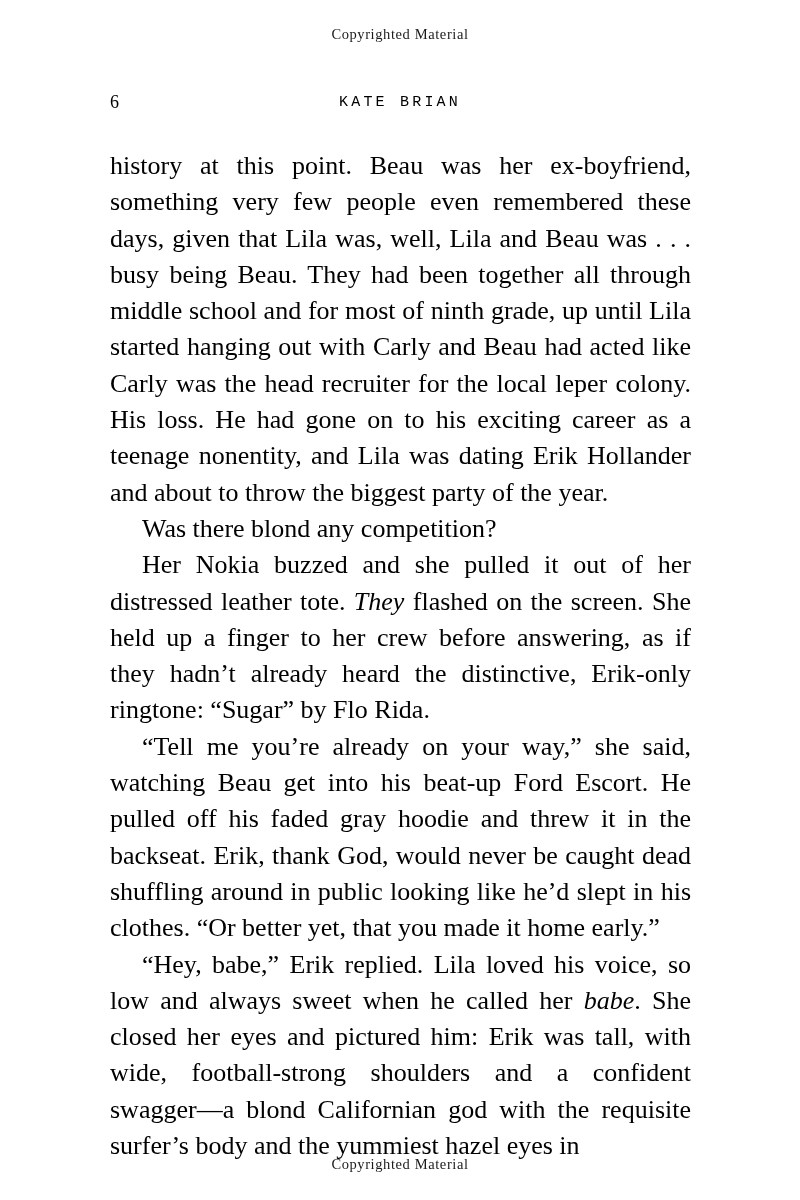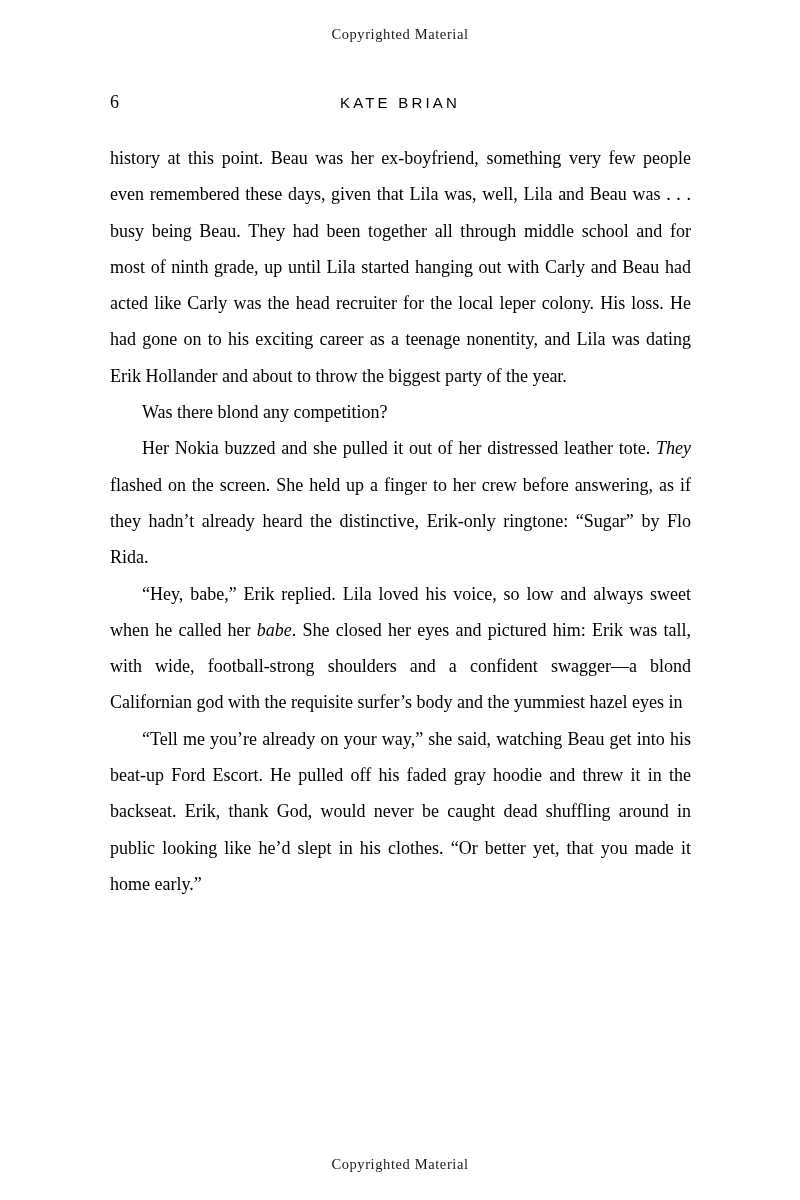--- a/index.html
+++ b/index.html
@@ -57,31 +57,31 @@
     font-size: 18px;
     font-family: "Liberation Serif", serif;
     color: #000;
   }
   .author-name {
     position: absolute;
     left: 0;
     top: 2px;
     width: 580px;
     text-align: center;
-    font-family: Liberation Sans, sans-serif;
+    font-family: Liberation Mono, monospace;
     font-size: 15px;
     letter-spacing: 3.2px;
     color: #000;
   }
   .body-text {
     position: absolute;
-    top: 140px;
+    top: 148px;
     left: 110px;
     width: 581px;
-    font-size: 18px;
+    font-size: 26px;
     line-height: 36.3px;
     text-align: justify;
     text-justify: inter-word;
     color: #000;
     font-family: "Liberation Serif", serif;
   }
   .body-text p {
     margin: 0;
     text-indent: 0;
   }
@@ -104,19 +104,19 @@
 
   <div class="running-head">
     <span class="folio">6</span>
     <span class="author-name">KATE BRIAN</span>
   </div>
 
   <div class="body-text">
       <p>history at this point. Beau was her ex-boyfriend, something very few people even remembered these days, given that Lila was, well, Lila and Beau was . . . busy being Beau. They had been together all through middle school and for most of ninth grade, up until Lila started hanging out with Carly and Beau had acted like Carly was the head recruiter for the local leper colony. His loss. He had gone on to his exciting career as a teenage nonentity, and Lila was dating Erik Hollander and about to throw the biggest party of the year.</p>
       <p class="indent">Was there blond any competition?</p>
       <p class="indent">Her Nokia buzzed and she pulled it out of her distressed leather tote. <em>They</em> flashed on the screen. She held up a finger to her crew before answering, as if they hadn’t already heard the distinctive, Erik-only ringtone: “Sugar” by Flo Rida.</p>
+      <p class="indent">“Tell me you’re already on your way,” she said, watching Beau get into his beat-up Ford Escort. He pulled off his faded gray hoodie and threw it in the backseat. Erik, thank God, would never be caught dead shuffling around in public looking like he’d slept in his clothes. “Or better yet, that you made it home early.”</p>
       <p class="indent">“Hey, babe,” Erik replied. Lila loved his voice, so low and always sweet when he called her <em>babe</em>. She closed her eyes and pictured him: Erik was tall, with wide, football-strong shoulders and a confident swagger—a blond Californian god with the requisite surfer’s body and the yummiest hazel eyes in</p>
-      <p class="indent">“Tell me you’re already on your way,” she said, watching Beau get into his beat-up Ford Escort. He pulled off his faded gray hoodie and threw it in the backseat. Erik, thank God, would never be caught dead shuffling around in public looking like he’d slept in his clothes. “Or better yet, that you made it home early.”</p>
     </div>
 
   <div class="copyright-bottom">Copyrighted Material</div>
 
 </div>
 
 </body></html>

